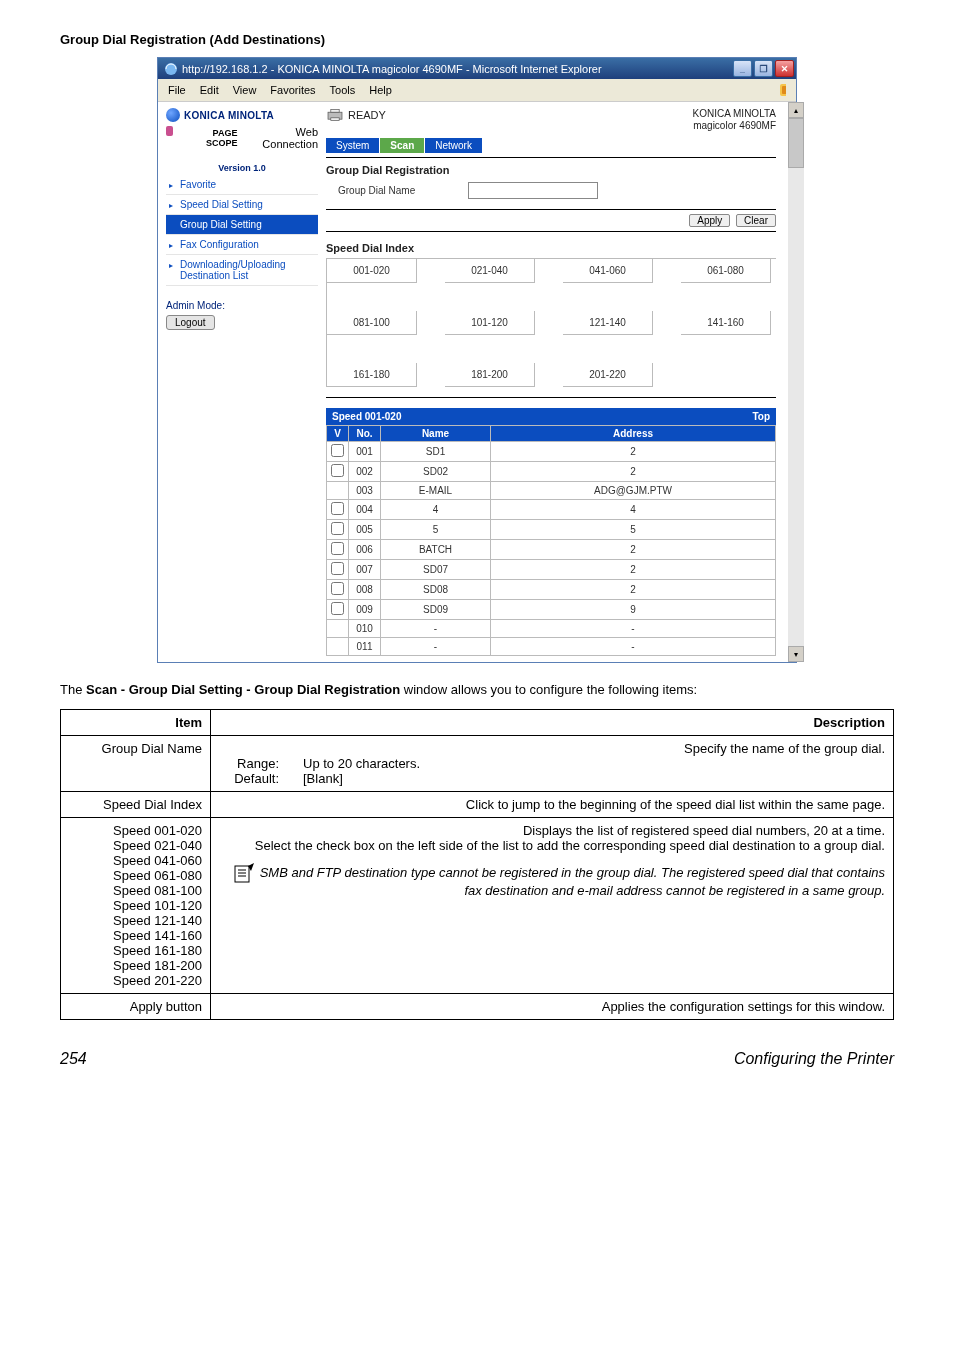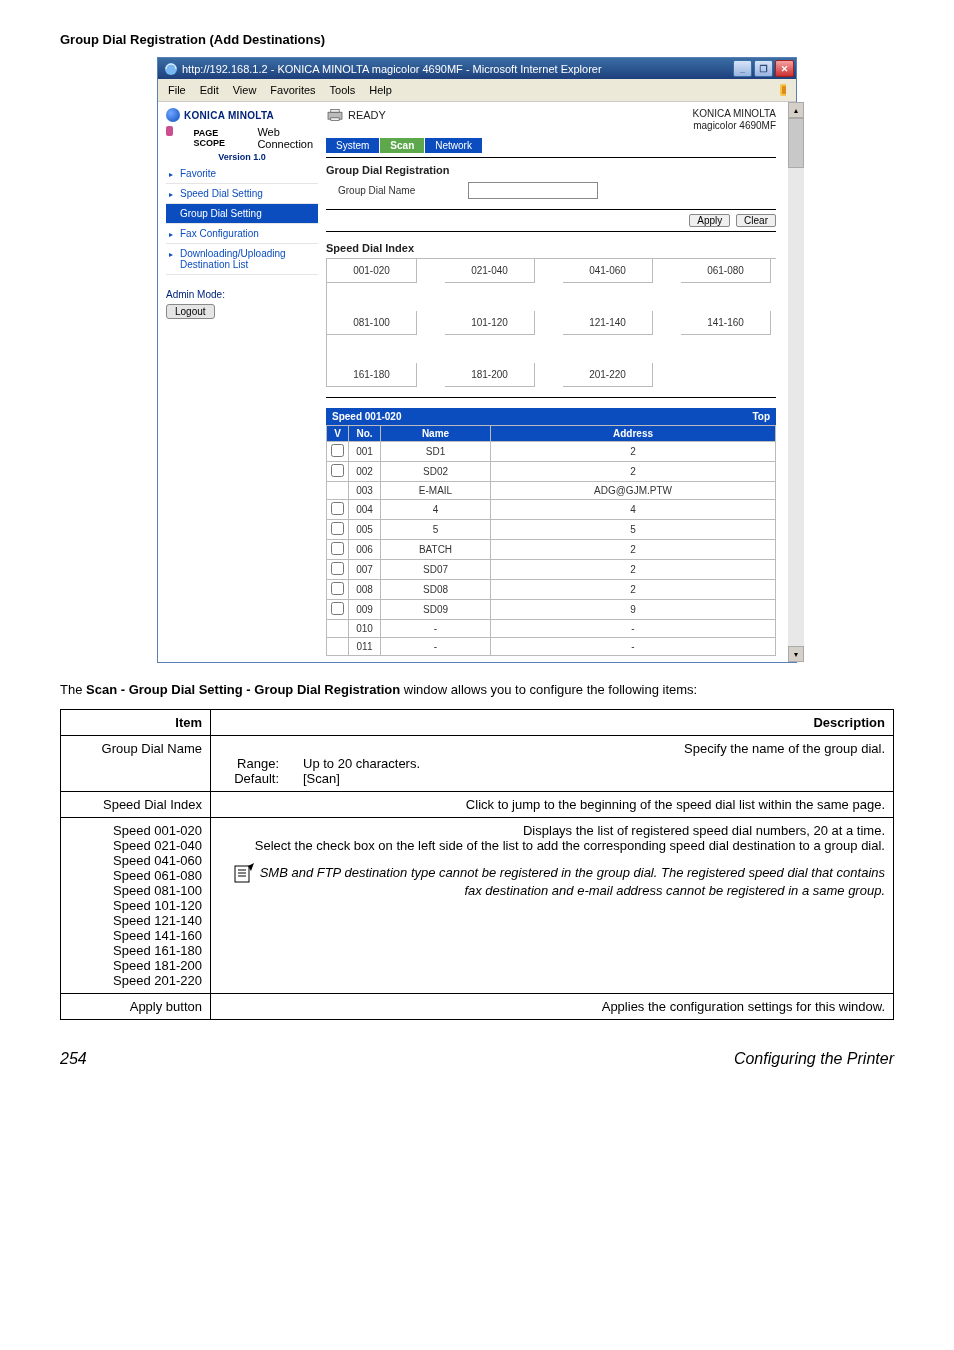--- a/index.html
+++ b/index.html
@@ -13,21 +13,21 @@
   .ie-winbtn { width: 19px; height: 17px; background: linear-gradient(to bottom, #d8e4f8, #9ab5e0); border: 1px solid #3a6ea5; border-radius: 2px; display: flex; align-items: center; justify-content: center; font-size: 9px; color: #2a4a7a; font-weight: bold; }
   .ie-winbtn.close { background: linear-gradient(to bottom, #f6a2a2, #cc3030); color: #fff; border-color: #a02020; }
   .ie-menubar { display: flex; align-items: center; background: #ece9d8; padding: 2px 4px; border-bottom: 1px solid #ccc; font-size: 11px; gap: 2px; }
   .ie-menubar span { padding: 1px 6px; }
   .ie-menubar .throbber { margin-left: auto; width: 20px; height: 18px; display: flex; align-items: center; justify-content: center; }
   .page-body { display: flex; background: #fff; }
   .left-col { width: 162px; flex-shrink: 0; padding: 6px 2px 6px 8px; color: #00247a; font-size: 10px; }
   .brand-row { display: flex; align-items: center; gap: 4px; margin-bottom: 4px; }
   .brand-dot { width: 14px; height: 14px; border-radius: 50%; background: radial-gradient(circle at 35% 35%, #6fa6ff, #0b4dbf); }
   .brand-text { font-size: 10px; font-weight: bold; letter-spacing: 0.3px; }
-  .pagescope { display: flex; align-items: baseline; gap: 20px; margin-bottom: 2px; font-size: 10px; }
+  .pagescope { display: flex; align-items: baseline; gap: 20px; margin-bottom: 13px; font-size: 10px; text-align: right; }
   .pagescope .ps-icon { width: 10px; height: 10px; background: #c94f8f; border-radius: 2px; }
   .pagescope b { font-weight: bold; color: #000; font-size: 9px; }
   .pagescope span.wc { font-size: 11px; color: #000; }
   .version { text-align: center; font-weight: bold; font-size: 9px; color: #00247a; margin-bottom: 2px; }
   .nav { list-style: none; }
   .nav li { padding: 4px 4px 4px 14px; border-bottom: 1px solid #e5e5e5; position: relative; font-size: 10px; color: #0b4dbf; }
   .nav li.active { background: #0b4dbf; color: #fff; }
   .nav li .arrow { position: absolute; left: 3px; top: 6px; font-size: 8px; }
   .admin-label { margin-top: 14px; font-size: 10px; color: #00247a; }
   .logout-btn { margin-top: 4px; font-size: 10px; border: 1px solid #888; background: #e5e5e5; padding: 1px 8px; border-radius: 3px; }
@@ -291,21 +291,21 @@
     <tr>
       <td>Group Dial Name</td>
       <td>
         <div>Specify the name of the group dial.</div>
         <div class="kv">
             <span class="k">Range:</span>
             <span>Up to 20 characters.</span>
           </div>
         <div class="kv">
             <span class="k">Default:</span>
-            <span>[Scan]</span>
+            <span>[Blank]</span>
           </div>
       </td>
     </tr>
     <tr>
       <td>Speed Dial Index</td>
       <td>Click to jump to the beginning of the speed dial list within the same page.</td>
     </tr>
     <tr>
       <td id="speed-range-items">
           <div>Speed 001-020</div>

